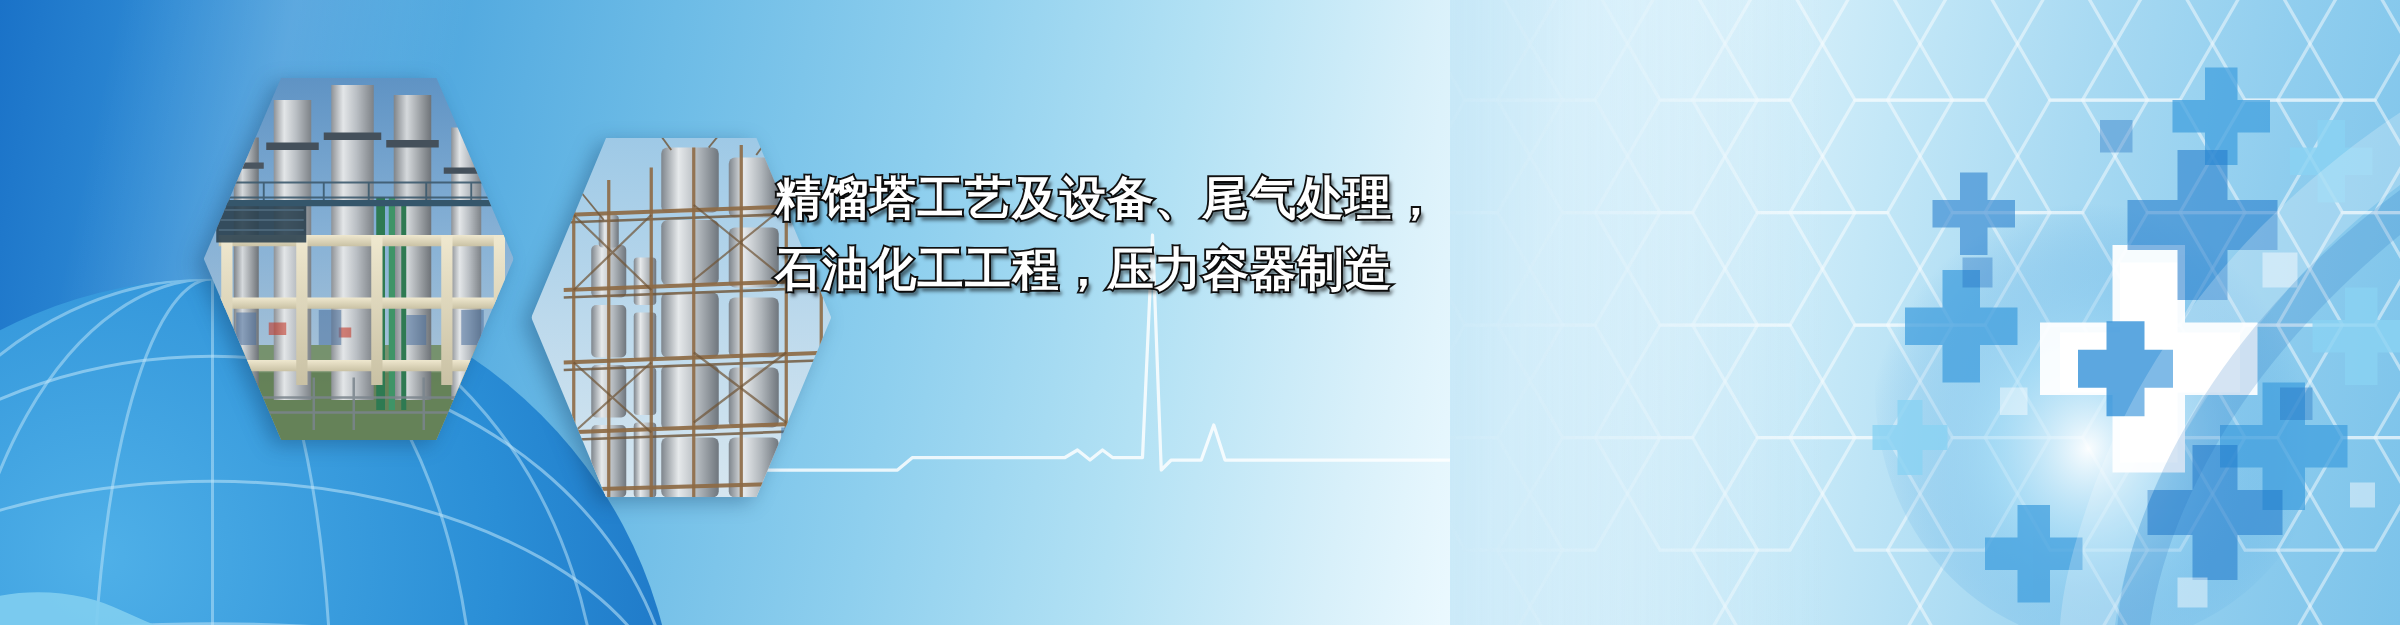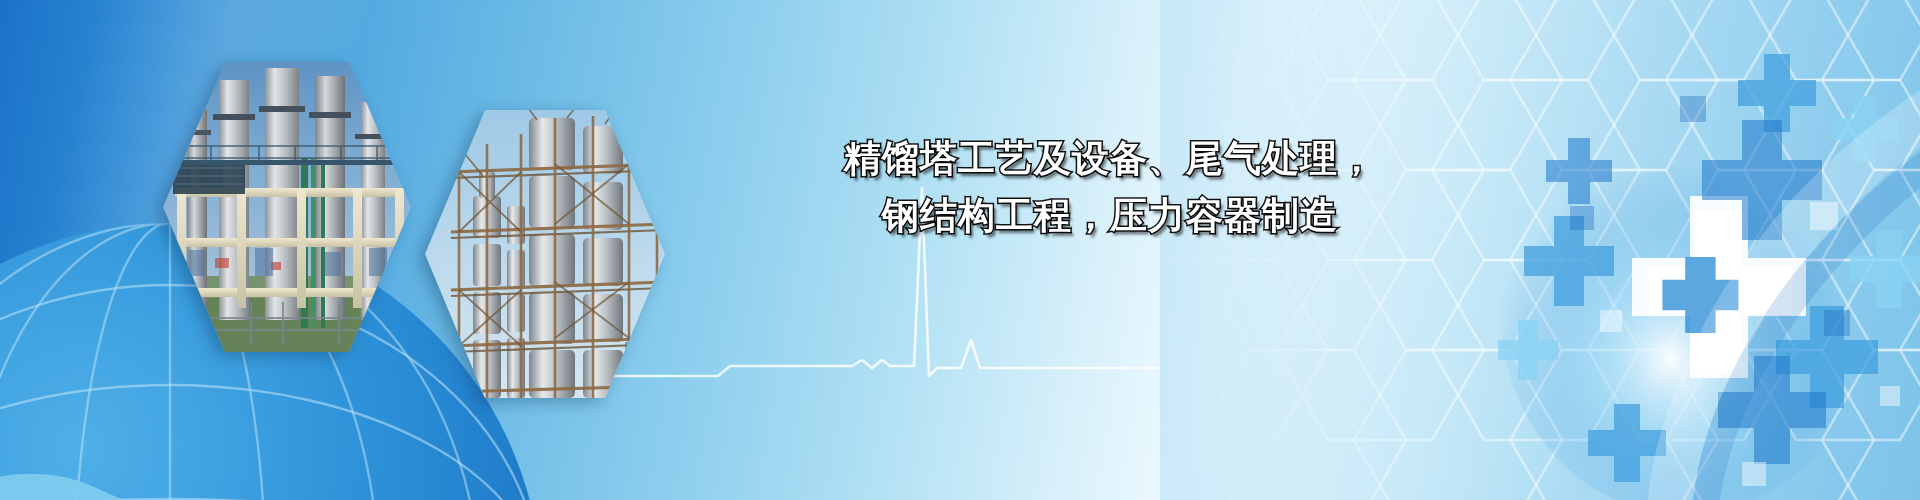--- a/index.html
+++ b/index.html
@@ -81,21 +81,20 @@
   }
   #hex1{left:163px;top:62px;width:248px;height:290px;
         filter:drop-shadow(-6px 4px 8px rgba(10,50,90,.35));}
   #hex2{left:425px;top:110px;width:240px;height:288px;
         filter:drop-shadow(-6px 4px 8px rgba(10,50,90,.35));}
 
   
   .headline{
     position:absolute;
     left:620px;top:130px;width:980px;
-    text-align:center;
     font-weight:bold;
     font-size:37px;
     line-height:57px;
     letter-spacing:1px;
     color:#ffffff;
     -webkit-text-stroke:3px #111;
     paint-order:stroke fill;
     text-shadow:3px 4px 3px rgba(0,0,0,.55);
     white-space:nowrap;
   }
@@ -458,16 +457,16 @@
         </g>
 
         <rect x="200" y="232" width="40" height="56" fill="#2f6fa8" opacity=".55"></rect>
         <rect x="16" y="252" width="26" height="36" fill="#3d7cb4" opacity=".45"></rect>
       </svg>
     </div>
   </div>
 
   <div class="headline">
     <span class="ln">精馏塔工艺及设备、尾气处理，</span>
-    <span class="ln">钢结构工程，压力容器制造</span>
+    <span class="ln">石油化工工程，压力容器制造</span>
   </div>
 
 </div>
 
 </body></html>

